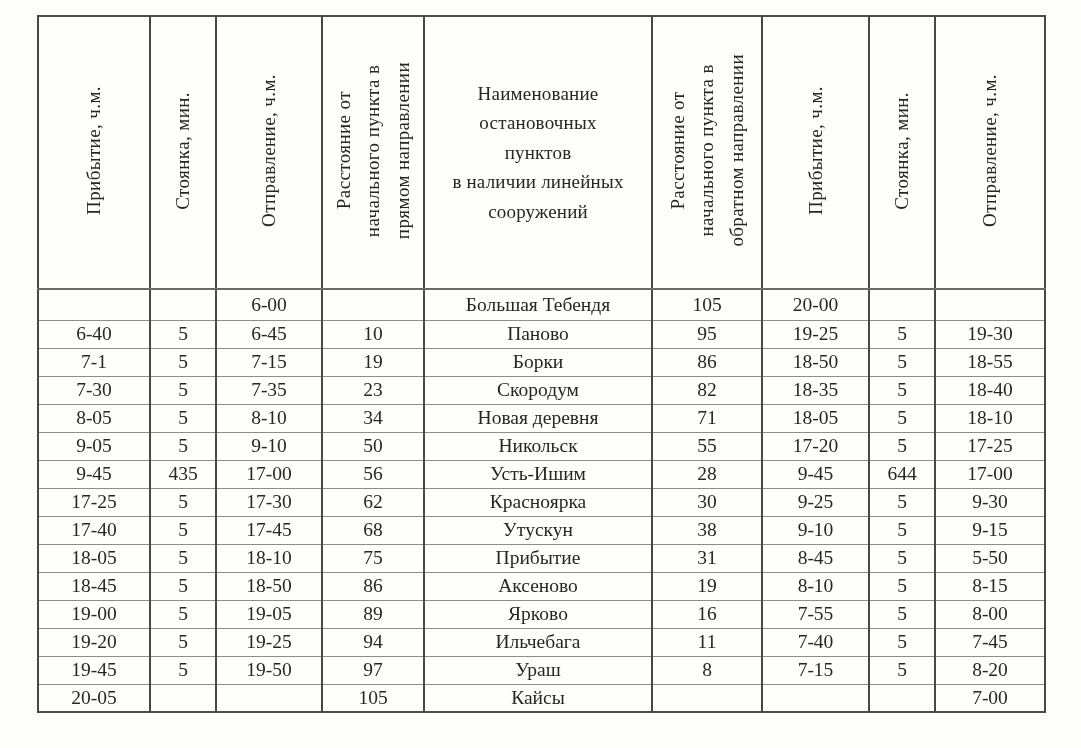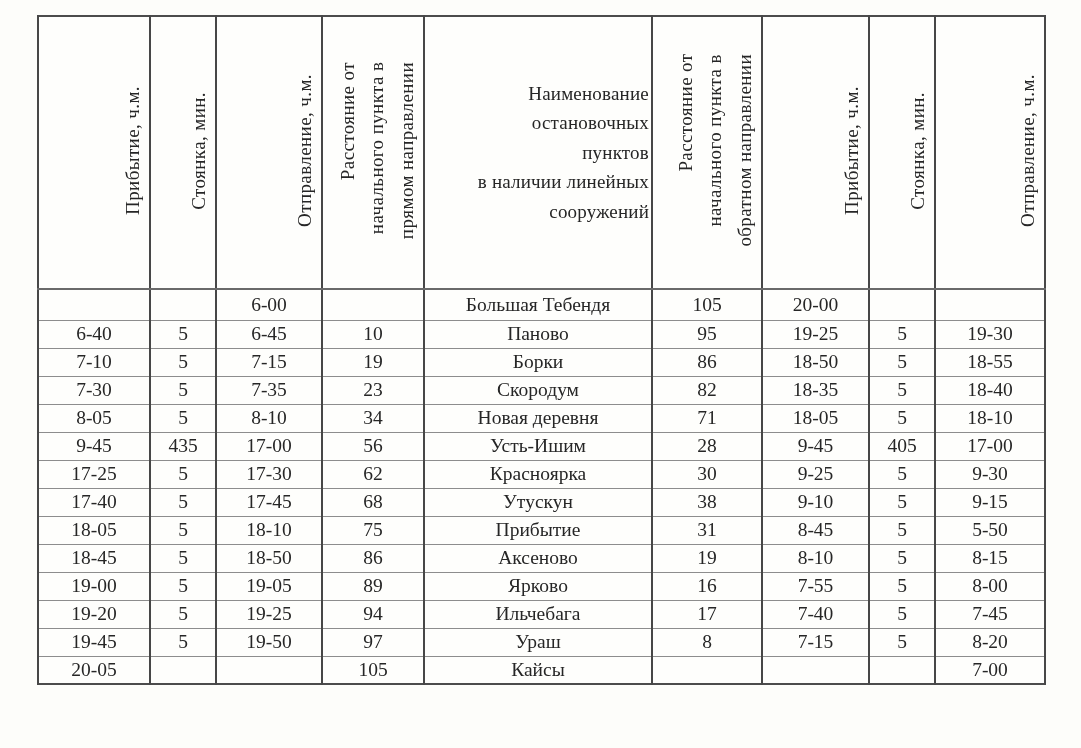--- a/index.html
+++ b/index.html
@@ -37,21 +37,21 @@
     border-bottom: 1.5px solid #8d8d8d;
     border-left: 2px solid #474747;
     border-right: 2px solid #474747;
     padding: 0 2px;
     text-align: center;
     vertical-align: middle;
     overflow: hidden;
     font-weight: normal;
   }
   thead tr { height: 273px; }
-  thead th { border-bottom: 2px solid #6a6a6a; text-align: right; }
+  thead th { border-bottom: 2px solid #6a6a6a; }
   tbody tr { height: 28px; }
   tbody tr:first-child { height: 31px; margin-top: 12px; }
   tbody td {
     font-size: 19.5px;
     line-height: 1;
     color: #262626;
   }
   .vert {
     display: inline-block;
     writing-mode: vertical-rl;
@@ -142,21 +142,21 @@
           <td>5</td>
           <td>6-45</td>
           <td>10</td>
           <td>Паново</td>
           <td>95</td>
           <td>19-25</td>
           <td>5</td>
           <td>19-30</td>
         </tr>
         <tr>
-          <td>7-10</td>
+          <td>7-1</td>
           <td>5</td>
           <td>7-15</td>
           <td>19</td>
           <td>Борки</td>
           <td>86</td>
           <td>18-50</td>
           <td>5</td>
           <td>18-55</td>
         </tr>
         <tr>
@@ -173,30 +173,41 @@
         <tr>
           <td>8-05</td>
           <td>5</td>
           <td>8-10</td>
           <td>34</td>
           <td>Новая деревня</td>
           <td>71</td>
           <td>18-05</td>
           <td>5</td>
           <td>18-10</td>
+        </tr>
+        <tr>
+          <td>9-05</td>
+          <td>5</td>
+          <td>9-10</td>
+          <td>50</td>
+          <td>Никольск</td>
+          <td>55</td>
+          <td>17-20</td>
+          <td>5</td>
+          <td>17-25</td>
         </tr>
         <tr>
           <td>9-45</td>
           <td>435</td>
           <td>17-00</td>
           <td>56</td>
           <td>Усть-Ишим</td>
           <td>28</td>
           <td>9-45</td>
-          <td>405</td>
+          <td>644</td>
           <td>17-00</td>
         </tr>
         <tr>
           <td>17-25</td>
           <td>5</td>
           <td>17-30</td>
           <td>62</td>
           <td>Красноярка</td>
           <td>30</td>
           <td>9-25</td>
@@ -246,21 +257,21 @@
           <td>7-55</td>
           <td>5</td>
           <td>8-00</td>
         </tr>
         <tr>
           <td>19-20</td>
           <td>5</td>
           <td>19-25</td>
           <td>94</td>
           <td>Ильчебага</td>
-          <td>17</td>
+          <td>11</td>
           <td>7-40</td>
           <td>5</td>
           <td>7-45</td>
         </tr>
         <tr>
           <td>19-45</td>
           <td>5</td>
           <td>19-50</td>
           <td>97</td>
           <td>Ураш</td>

